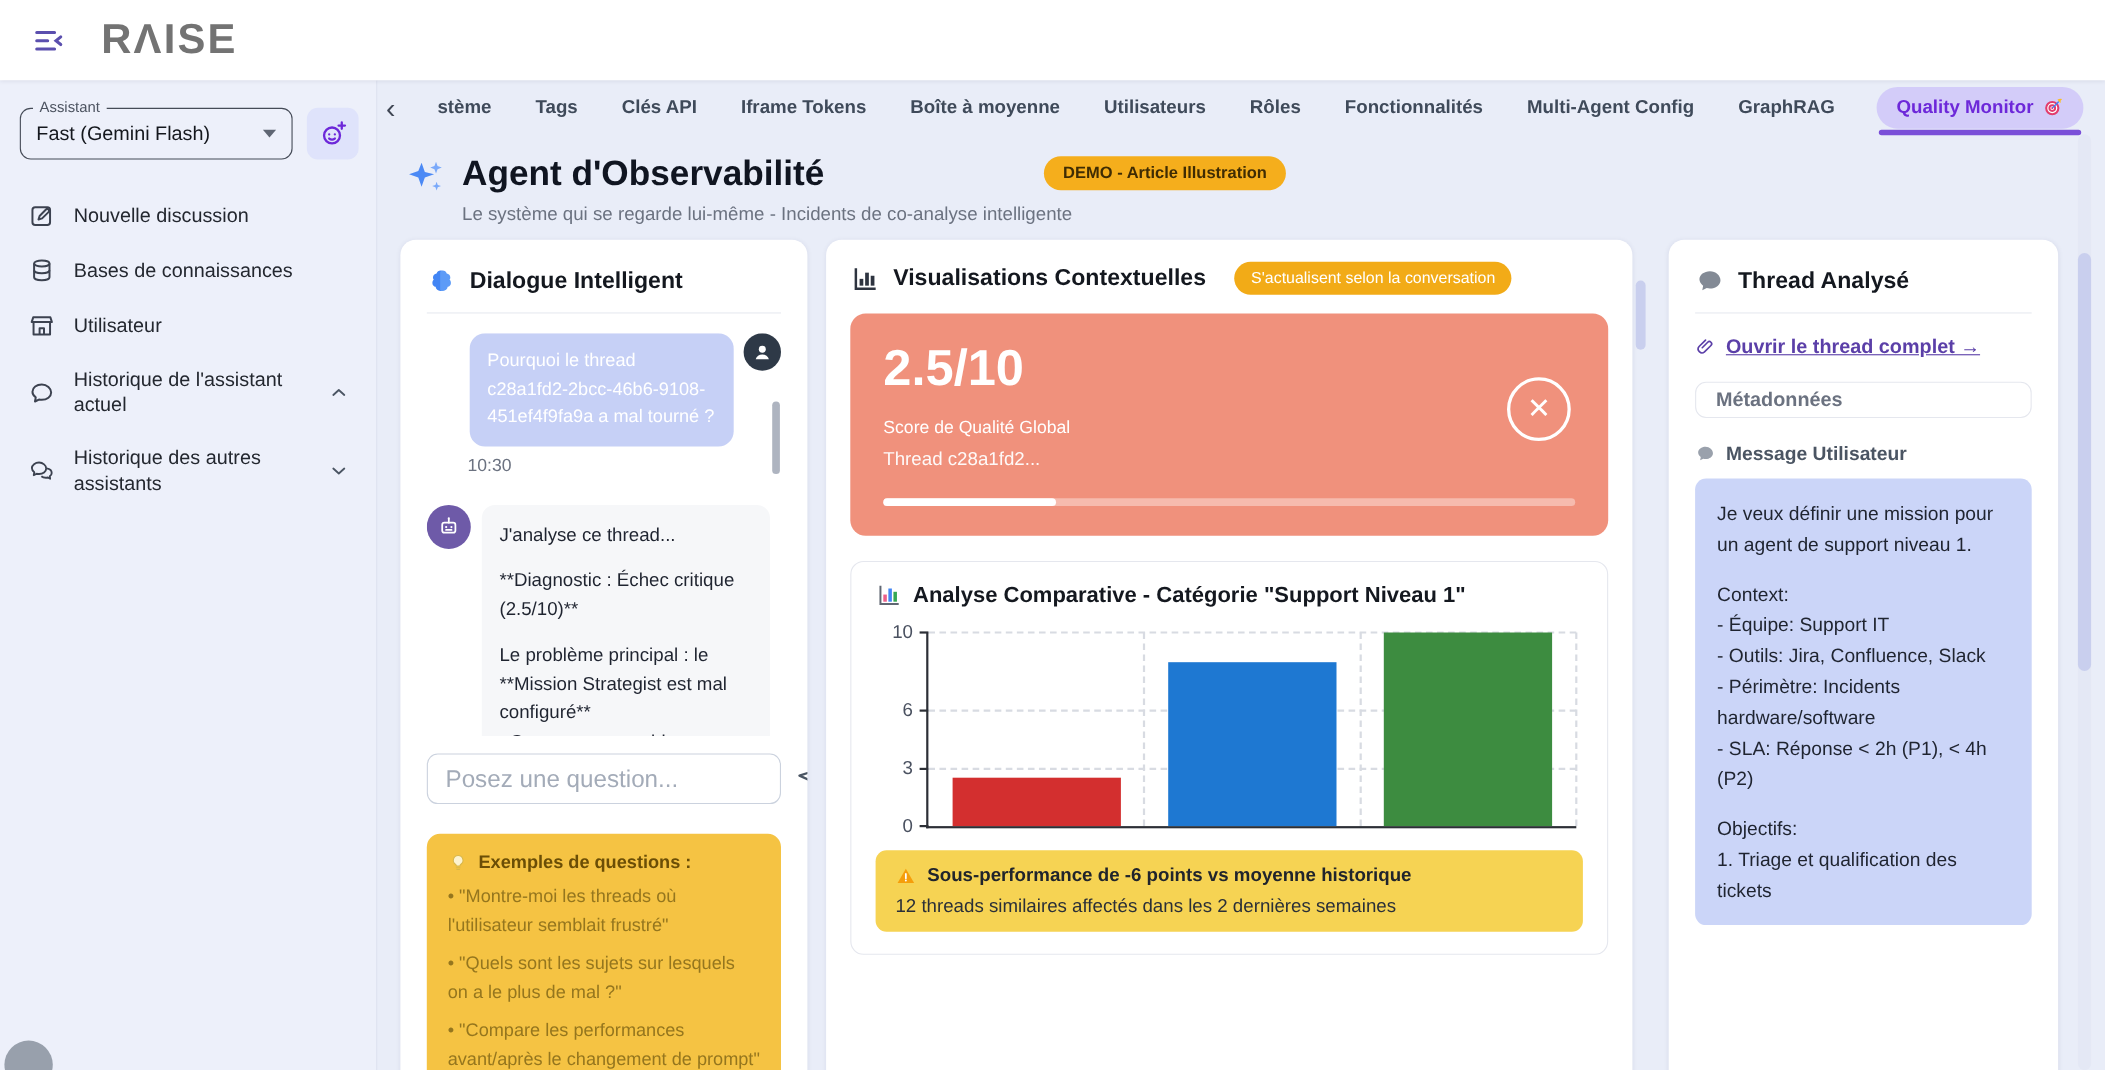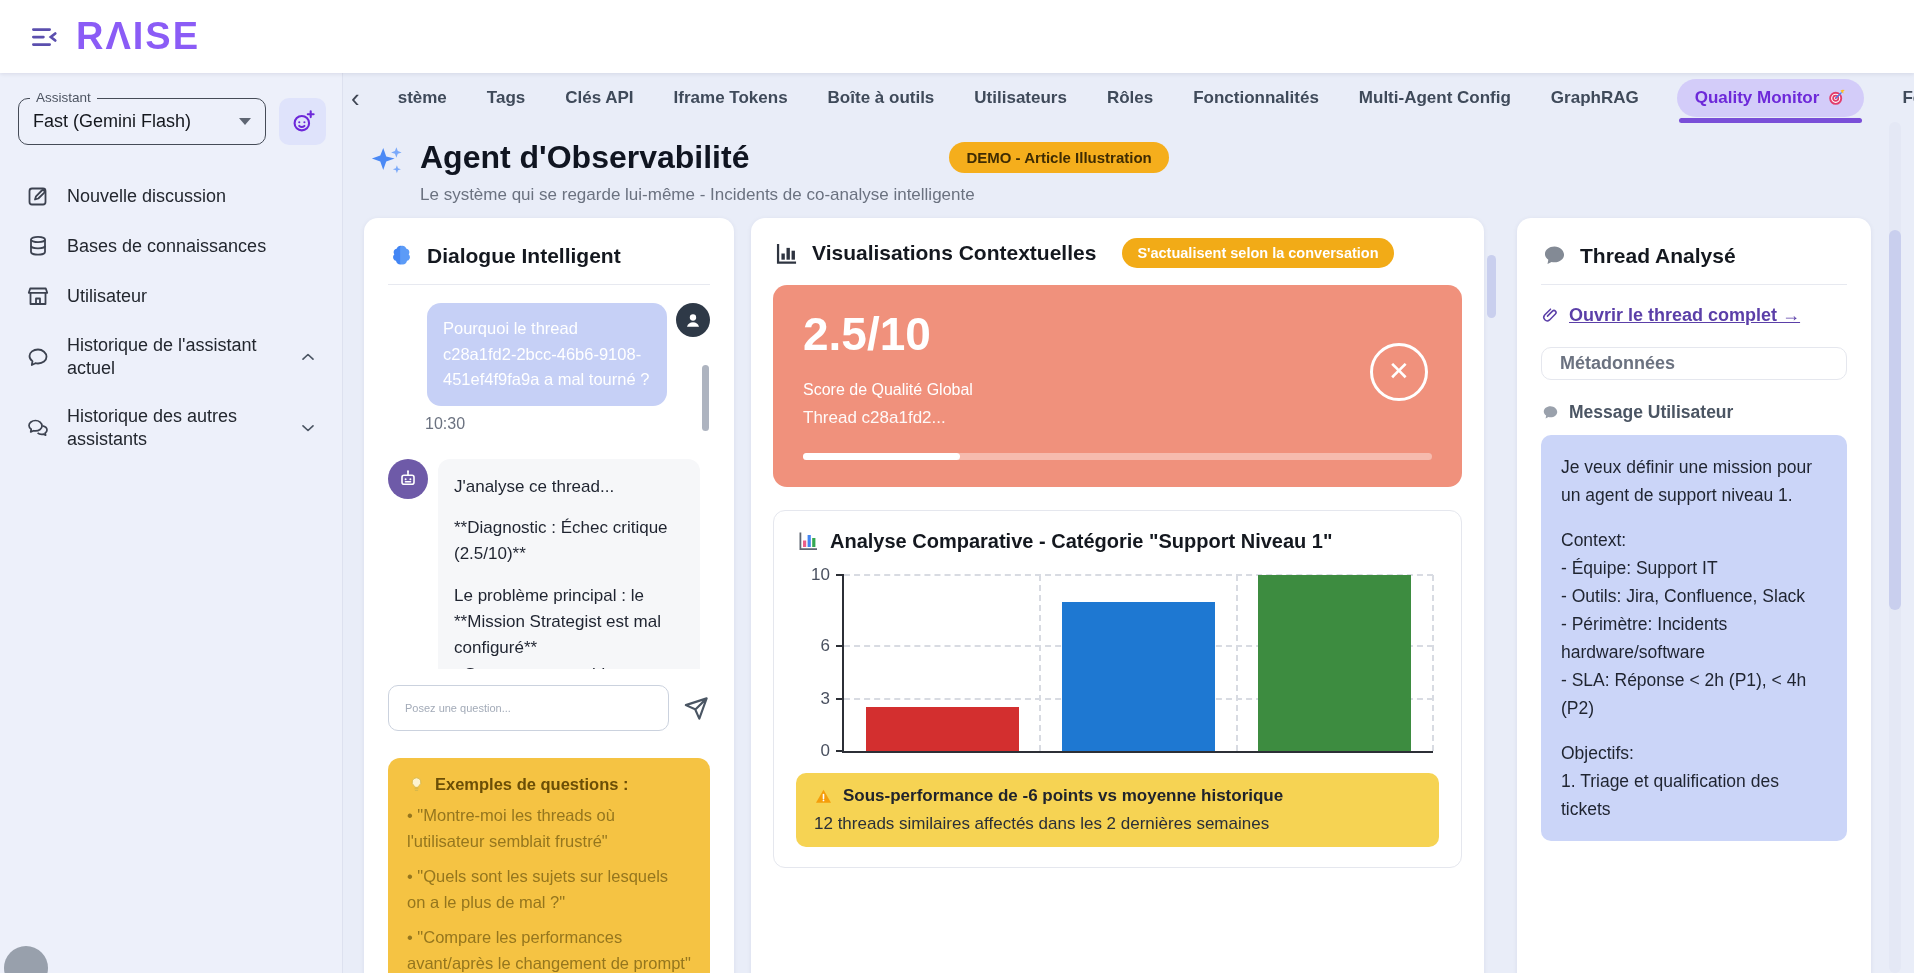--- a/index.html
+++ b/index.html
@@ -5,21 +5,21 @@
   *{box-sizing:border-box;margin:0;padding:0}
   html,body{width:1914px;height:973px;overflow:hidden}
   body{font-family:"Liberation Sans",sans-serif;background:#e9edf8;position:relative;color:#1f2430}
   .ic{display:inline-flex;line-height:0;flex:none}
   .ic svg{width:22px;height:22px}
 
   
   .topbar{position:absolute;top:0;left:0;right:0;height:73px;background:#fff;box-shadow:0 1px 4px rgba(25,30,70,.10);display:flex;align-items:center;padding-left:26px;z-index:6}
   .hamburger{width:36px;height:36px;display:flex;align-items:center;justify-content:center;cursor:pointer}
   .hamburger svg{width:30px;height:30px}
-  .logo{font-size:38px;font-weight:700;letter-spacing:2px;color:#8b5cf6;margin-left:14px}
+  .logo{font-size:38px;font-weight:700;letter-spacing:2px;color:#737373;margin-left:30px}
 
   
   .sidebar{position:absolute;top:73px;left:0;width:343px;bottom:0;background:#edf0fa;border-right:1px solid #dde1ef;padding:25px 16px 0 18px}
   .asst-row{display:flex;align-items:flex-start}
   .select{position:relative;flex:1;height:47px;border:1.6px solid #454b57;border-radius:10px;display:flex;align-items:center;padding:0 14px;background:transparent;cursor:pointer}
   .select .legend{position:absolute;top:-9px;left:11px;background:#edf0fa;padding:0 6px;font-size:13.5px;color:#4d5461}
   .select .value{font-size:18px;color:#14171d}
   .caret{margin-left:auto;width:0;height:0;border-left:6px solid transparent;border-right:6px solid transparent;border-top:7px solid #5f6673}
   .asst-btn{width:47px;height:47px;margin-left:13px;border:none;border-radius:10px;background:#dfe3fb;display:flex;align-items:center;justify-content:center;cursor:pointer}
   .asst-btn svg{width:28px;height:28px}
@@ -63,32 +63,32 @@
   .uavatar svg{width:20px;height:20px}
   .utime{font-size:16px;color:#6b7280;margin:9px 0 0 37px}
   .arow{display:flex;align-items:flex-start;gap:10px;margin-top:26px}
   .aavatar{width:40px;height:40px;border-radius:50%;background:#6e5aa8;display:flex;align-items:center;justify-content:center;flex:none}
   .aavatar svg{width:24px;height:24px}
   .abubble{background:#f6f7f9;border-radius:12px;padding:15px 16px;font-size:17px;color:#1f2430;max-width:262px}
   .mline{line-height:1.55;min-height:10px}
   .mline.sp{height:15px}
   .msg-scroll{position:absolute;right:1px;top:62px;width:7px;height:66px;border-radius:4px;background:#aeb4c0}
   .input-row{display:flex;align-items:center;margin-top:16px}
-  .qinput{flex:1;height:46px;border:1.6px solid #cbd2de;border-radius:10px;padding:16px 16px;font-size:11px;font-family:"Liberation Sans",sans-serif;color:#1f2430;background:#fff;outline:none}
+  .qinput{flex:1;height:46px;border:1.6px solid #cbd2de;border-radius:10px;padding:16px 16px;font-size:22px;font-family:"Liberation Sans",sans-serif;color:#1f2430;background:#fff;outline:none}
   .qinput::placeholder{color:#a3abb8}
   .send{margin-left:14px;background:none;border:none;cursor:pointer;display:flex}
   .send svg{width:27px;height:27px}
   .examples{margin-top:27px;background:#f5c343;border-radius:12px;padding:17px 19px}
   .ex-head{display:flex;align-items:center;gap:9px;font-size:16.5px;font-weight:700;color:#6b4e06}
   .ex-head .ic svg{width:19px;height:19px}
   .exline{font-size:16.5px;color:#95761e;line-height:1.6;margin-top:8px;cursor:pointer}
 
   
   .card2{width:733px;height:800px;margin-left:17px;padding:20px 22px}
-  .badge-live{margin-left:14px;background:#f2ab17;color:#fff;font-size:14.5px;font-weight:700;padding:7px 15px;border-radius:999px}
+  .badge-live{margin-left:14px;background:#f2ab17;color:#fff;font-size:14.5px;font-weight:400;padding:7px 15px;border-radius:999px}
   .score-card{position:relative;margin-top:17px;background:#f0917c;border-radius:14px;padding:25px 30px 27px;color:#fff}
   .score-num{font-size:46px;font-weight:800;line-height:1.05}
   .score-label{font-size:16px;margin-top:23px}
   .score-thread{font-size:17px;margin-top:9px;opacity:.95}
   .score-track{margin-top:25px;height:7px;border-radius:4px;background:rgba(255,255,255,.38)}
   .score-fill{height:100%;border-radius:4px;background:#fff}
   .score-close{position:absolute;right:34px;top:43%;transform:translateY(-50%);width:58px;height:58px;border-radius:50%;border:3px solid #fff;background:transparent;color:#fff;font-size:26px;display:flex;align-items:center;justify-content:center;cursor:pointer}
   .chart-card{margin-top:23px;border:1.6px solid #e5e7ee;border-radius:12px;padding:18px 22px 20px}
   .chart-title{display:flex;align-items:center;gap:10px;font-size:20px;font-weight:700;color:#14181f}
   .chart-title .ic svg{width:24px;height:24px}
@@ -226,21 +226,21 @@
     <span class="navchev">‹</span>
     <span style="display:contents" id="tabs"><span class="tab">
           <span class="tlabel">stème</span>
         </span><span class="tab">
           <span class="tlabel">Tags</span>
         </span><span class="tab">
           <span class="tlabel">Clés API</span>
         </span><span class="tab">
           <span class="tlabel">Iframe Tokens</span>
         </span><span class="tab">
-          <span class="tlabel">Boîte à outils</span>
+          <span class="tlabel">Boîte à moyenne</span>
         </span><span class="tab">
           <span class="tlabel">Utilisateurs</span>
         </span><span class="tab">
           <span class="tlabel">Rôles</span>
         </span><span class="tab">
           <span class="tlabel">Fonctionnalités</span>
         </span><span class="tab">
           <span class="tlabel">Multi-Agent Config</span>
         </span><span class="tab">
           <span class="tlabel">GraphRAG</span>

